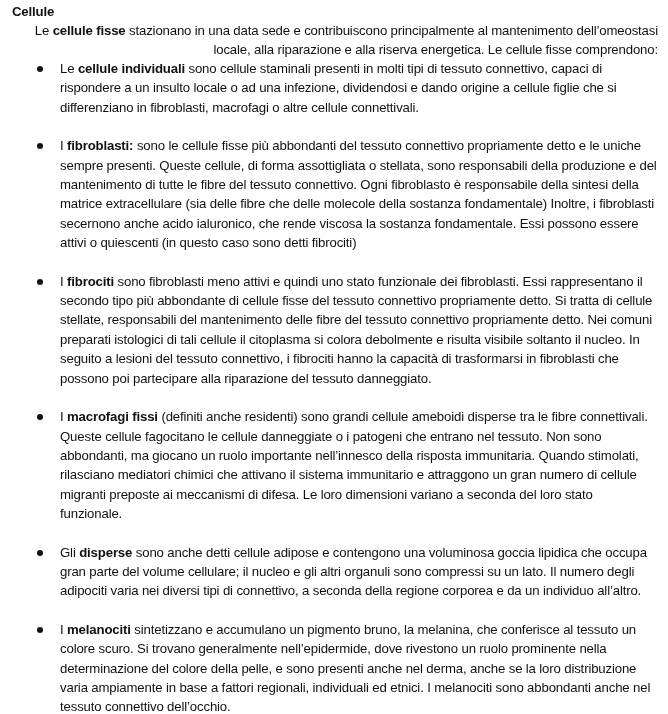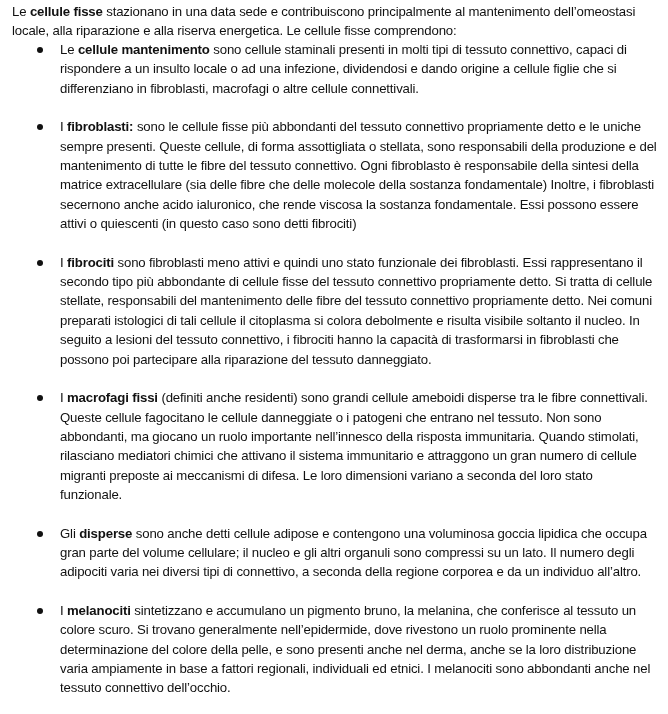--- a/index.html
+++ b/index.html
@@ -4,46 +4,47 @@
   <style>
     html, body { margin: 0; padding: 0; background: #ffffff; }
     body {
       width: 668px; height: 714px; overflow: hidden;
       font-family: "Liberation Sans", sans-serif;
       font-size: 13.2px; color: #111111;
       letter-spacing: -0.15px;
     }
     .doc { position: relative; padding: 2px 10px 0 12px; }
     .title { font-weight: bold; line-height: 19px; margin: 0; }
-    .intro { line-height: 19px; margin: 0; }
+    .intro { line-height: 19px; margin: 0; text-align: right; }
     ul.items { list-style: none; margin: 0; padding: 0; }
     li.item {
       position: relative;
       padding-left: 48px;
       line-height: 19.4px;
       margin-bottom: 19px;
     }
     li.item:last-child { margin-bottom: 0; }
     .bullet {
       position: absolute; left: 25px; top: 7px;
       width: 6px; height: 6px; border-radius: 50%;
       background: #111111;
     }
     b { font-weight: bold; }
   </style>
 </head>
 <body>
 
 <div class="doc">
+  <p class="title">Cellule</p>
   <p class="intro"><span>Le </span><b>cellule fisse</b><span> stazionano in una data sede e contribuiscono principalmente al mantenimento dell’omeostasi locale, alla riparazione e alla riserva energetica. Le cellule fisse comprendono:</span></p>
 
   <ul class="items">
     <li class="item">
       <span class="bullet"></span>
-      <span>Le </span><b>cellule mantenimento</b><span> sono cellule staminali presenti in molti tipi di tessuto connettivo, capaci di rispondere a un insulto locale o ad una infezione, dividendosi e dando origine a cellule figlie che si differenziano in fibroblasti, macrofagi o altre cellule connettivali.</span>
+      <span>Le </span><b>cellule individuali</b><span> sono cellule staminali presenti in molti tipi di tessuto connettivo, capaci di rispondere a un insulto locale o ad una infezione, dividendosi e dando origine a cellule figlie che si differenziano in fibroblasti, macrofagi o altre cellule connettivali.</span>
     </li>
     <li class="item">
       <span class="bullet"></span>
       <span>I </span><b>fibroblasti:</b><span> sono le cellule fisse più abbondanti del tessuto connettivo propriamente detto e le uniche sempre presenti. Queste cellule, di forma assottigliata o stellata, sono responsabili della produzione e del mantenimento di tutte le fibre del tessuto connettivo. Ogni fibroblasto è responsabile della sintesi della matrice extracellulare (sia delle fibre che delle molecole della sostanza fondamentale) Inoltre, i fibroblasti secernono anche acido ialuronico, che rende viscosa la sostanza fondamentale. Essi possono essere attivi o quiescenti (in questo caso sono detti fibrociti)</span>
     </li>
     <li class="item">
       <span class="bullet"></span>
       <span>I </span><b>fibrociti</b><span> sono fibroblasti meno attivi e quindi uno stato funzionale dei fibroblasti. Essi rappresentano il secondo tipo più abbondante di cellule fisse del tessuto connettivo propriamente detto. Si tratta di cellule stellate, responsabili del mantenimento delle fibre del tessuto connettivo propriamente detto. Nei comuni preparati istologici di tali cellule il citoplasma si colora debolmente e risulta visibile soltanto il nucleo. In seguito a lesioni del tessuto connettivo, i fibrociti hanno la capacità di trasformarsi in fibroblasti che possono poi partecipare alla riparazione del tessuto danneggiato.</span>
     </li>
     <li class="item">

